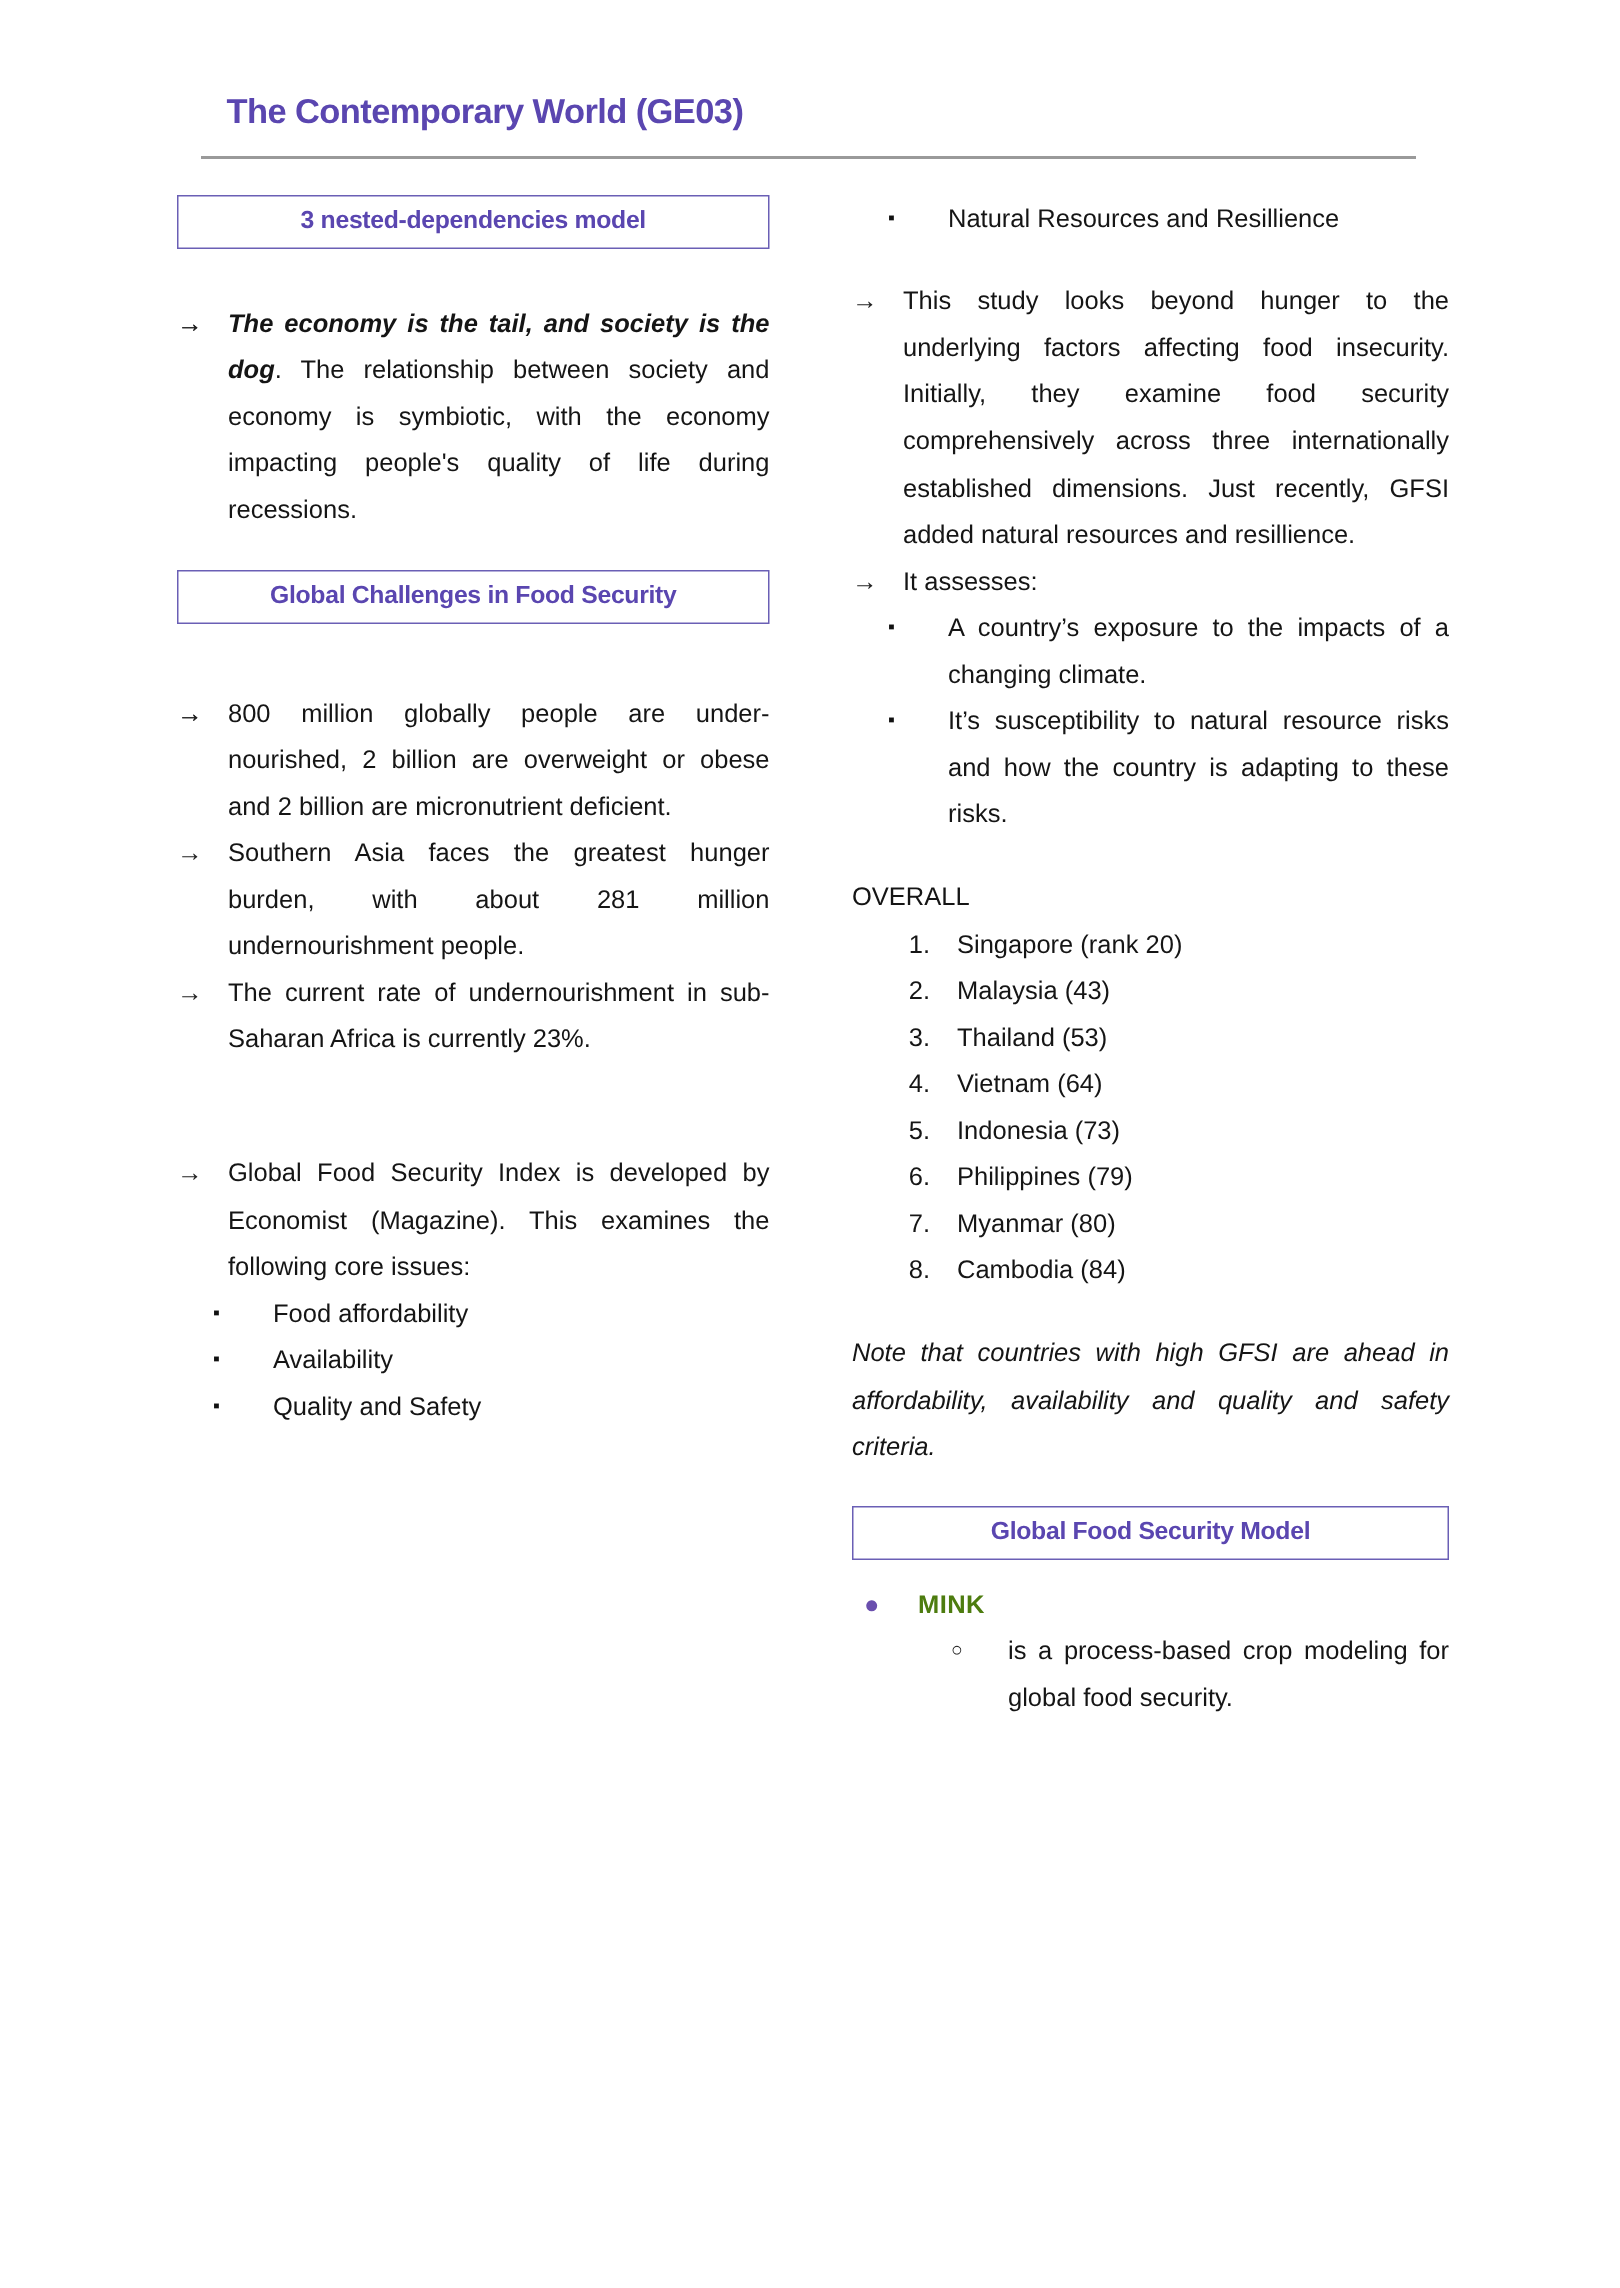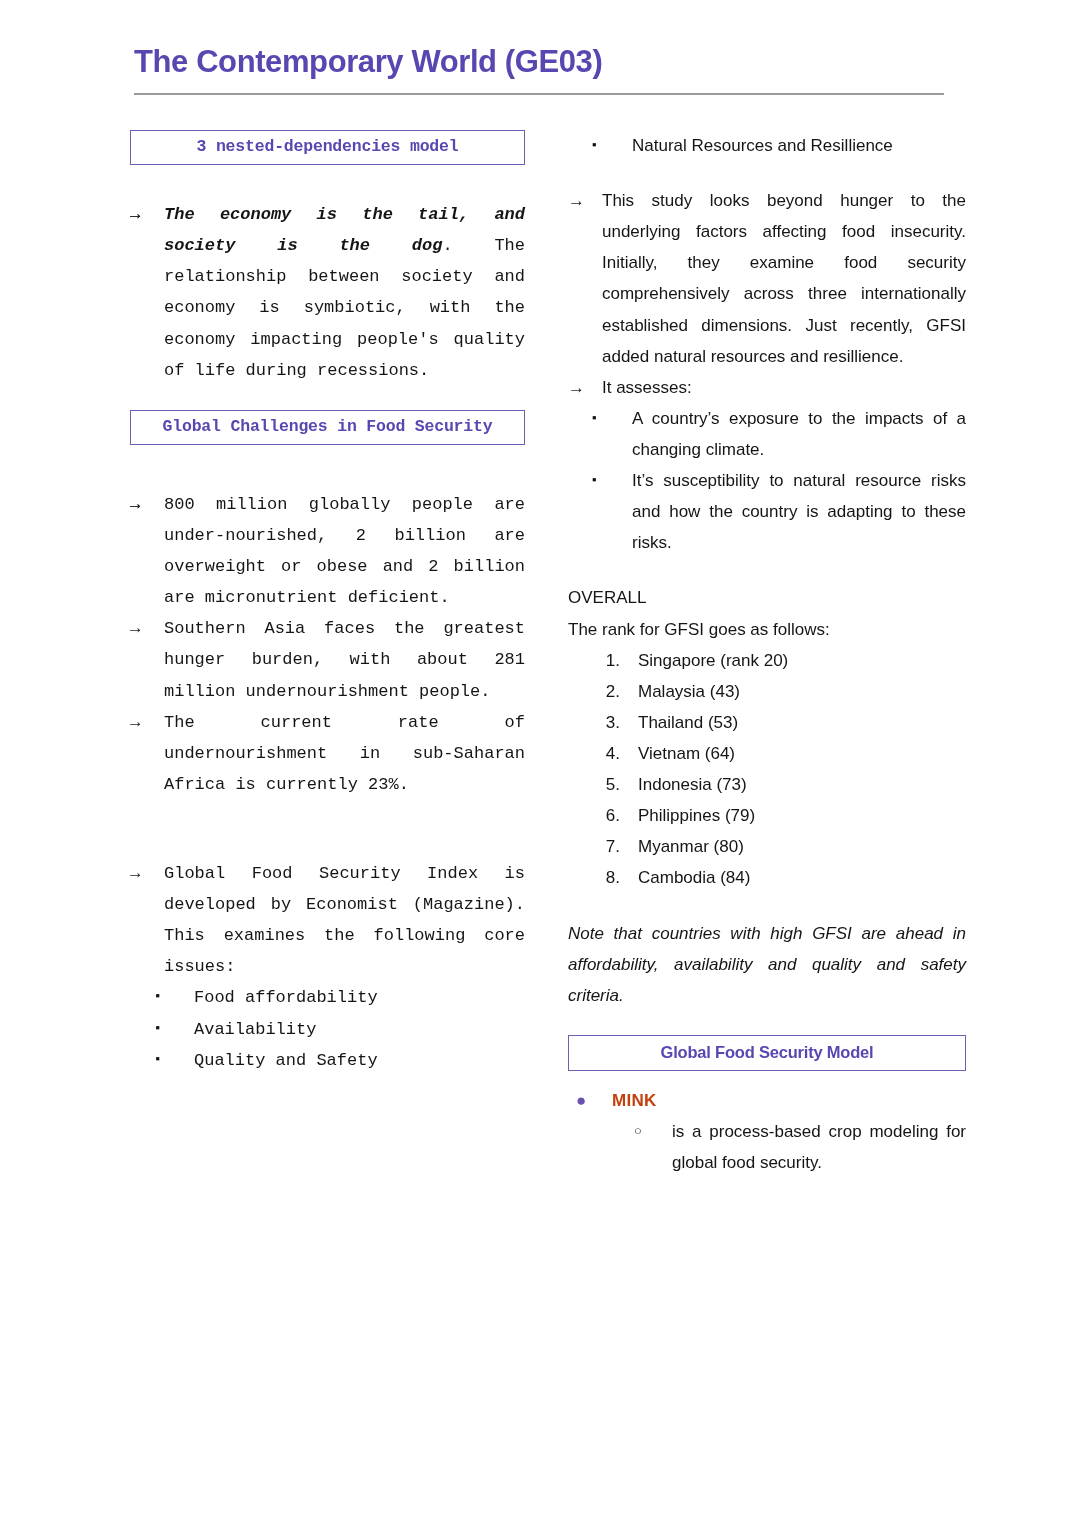--- a/index.html
+++ b/index.html
@@ -26,41 +26,41 @@
   }
 
   
   .title-wrap {
     position: absolute;
     left: 134px;
     top: 44px;
     width: 812px;
   }
   .doc-title {
-    font-size: 31px;
+    font-size: 23px;
     font-weight: bold;
     letter-spacing: -0.4px;
     color: #5a46b0;
     line-height: 1.15;
-    margin: 0;
+    margin: 17px;
     white-space: nowrap;
   }
   .title-rule {
     margin-top: 13px;
     height: 2px;
     background: #9a9a9a;
     width: 810px;
   }
 
   
   .col {
     position: absolute;
     top: 130px;
   }
-  .col-left  { left: 130px;  width: 395px; font-family: Liberation Mono, monospace; }
+  .col-left  { left: 118px;  width: 395px; }
   .col-right { left: 568px;  width: 398px; }
 
   
   .section-box {
     border: 1.6px solid #6a5fb5;
     background: #ffffff;
     text-align: center;
     padding: 7px 6px 8px 6px;
     box-sizing: border-box;
     margin: 0;
@@ -139,21 +139,21 @@
   .dot-item > .bullet-dot {
     position: absolute;
     left: 0;
     top: 0;
     font-size: 17px;
     line-height: 1.83;
     color: #6a4fae;
   }
   .dot-item .label-strong {
     font-weight: bold;
-    color: #c2410c;
+    color: #4d7c0f;
     letter-spacing: 0.3px;
   }
 
   
   .circ-item {
     position: relative;
     padding-left: 38px;
     margin-left: 66px;
   }
   .circ-item > .bullet-circ {
@@ -273,21 +273,20 @@
       <span>A country’s exposure to the impacts of a changing climate.</span>
     </div>
     <div class="para sq-item">
       <span class="bullet-sq">▪</span>
       <span>It’s susceptibility to natural resource risks and how the country is adapting to these risks.</span>
     </div>
 
     <div class="gap-m"></div>
 
     <div class="para plain">OVERALL</div>
-    <div class="para plain">The rank for GFSI goes as follows:</div>
 
     <div class="para plain num-item">
       <span class="num">1.</span>
       <span>Singapore (rank 20)</span>
     </div>
     <div class="para plain num-item">
       <span class="num">2.</span>
       <span>Malaysia (43)</span>
     </div>
     <div class="para plain num-item">

